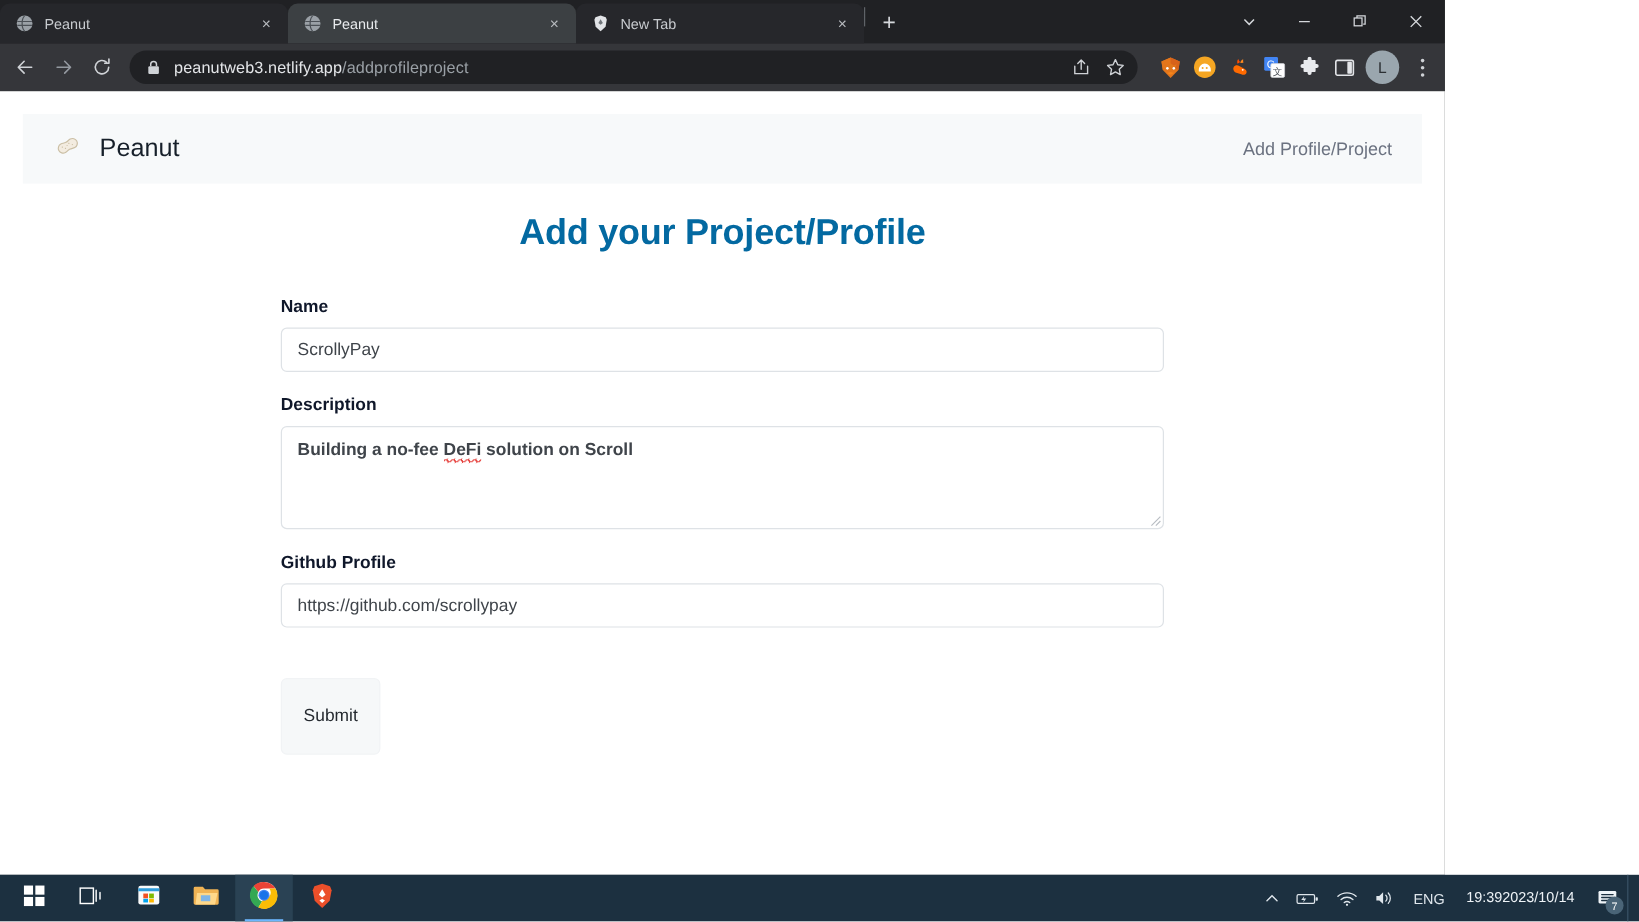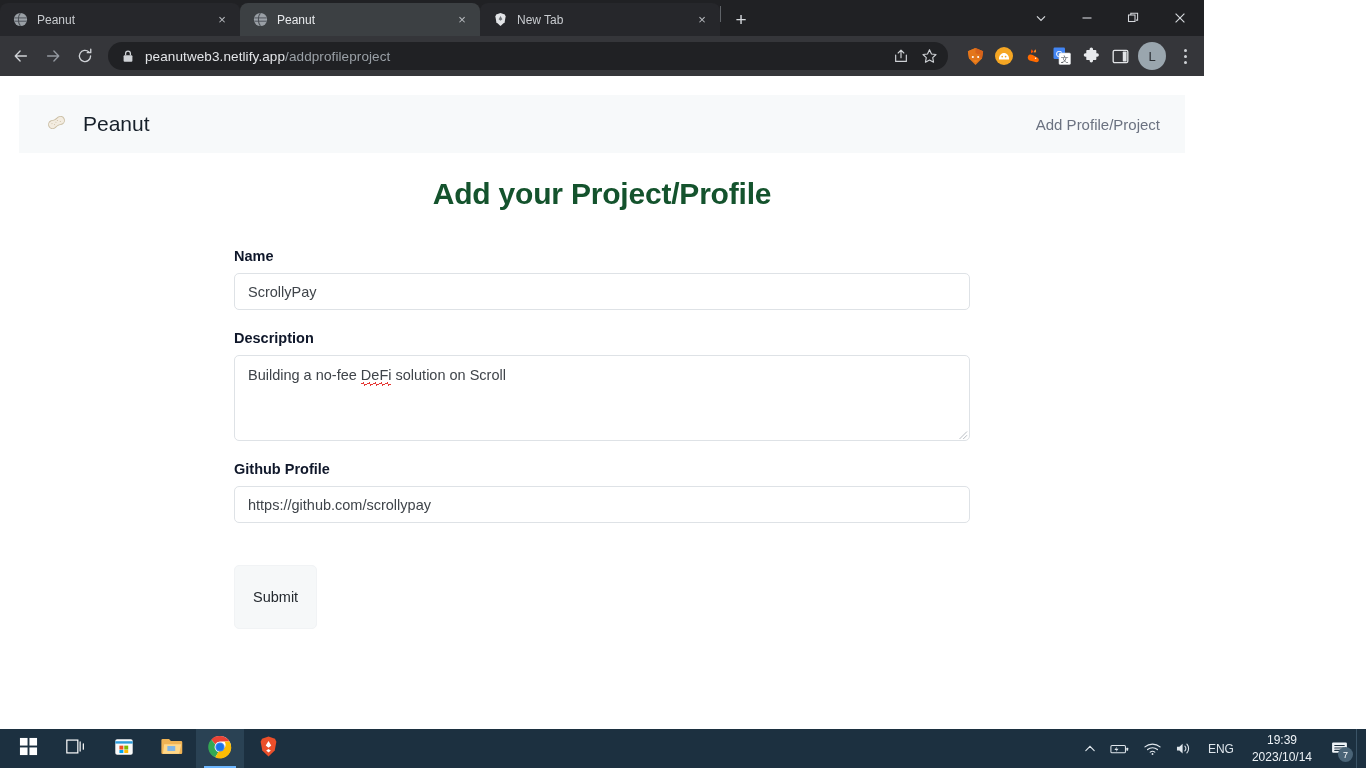--- a/index.html
+++ b/index.html
@@ -56,36 +56,36 @@
   .viewport { flex:1; background:#ffffff; overflow:hidden; position:relative; }
 
   .navbar {
     margin:19px 19px 0 19px; height:58px; background:#f7f9fa;
     display:flex; align-items:center; justify-content:space-between; padding:0 25px;
   }
   .brand { display:flex; align-items:center; gap:14px; }
   .brand-name { font-size:21px; color:#17202a; font-family:"Liberation Sans", sans-serif; }
   .nav-link { font-size:15px; color:#6b7280; }
 
-  .page-title { text-align:center; font-size:30px; font-weight:bold; color:#14532d; margin-top:24px; letter-spacing:-.2px; }
+  .page-title { text-align:center; font-size:30px; font-weight:bold; color:#0369a1; margin-top:24px; letter-spacing:-.2px; }
 
   .form { width:736px; margin:37px auto 0 auto; }
   .field { margin-bottom:20px; }
   .flabel { font-size:14.5px; font-weight:bold; color:#0f172a; margin-bottom:9px; display:block; }
   .finput {
     width:100%; height:37px; border:1px solid #dee2e6; border-radius:5px;
     background:#fff; padding:0 13px; font-size:14.5px; color:#3f444a;
     font-family:"Liberation Sans", sans-serif; outline:none;
   }
   .ftext {
     width:100%; height:86px; border:1px solid #dee2e6; border-radius:5px; background:#fff;
     padding:10px 13px; font-size:14.5px; color:#3f444a; line-height:1.35;
     font-family:"Liberation Sans", sans-serif; outline:none; resize:none; position:relative;
   }
-  .ta-wrap { position:relative; }
+  .ta-wrap { position:relative;font-weight:bold; }
   .ta-grip { position:absolute; right:2px; bottom:2px; width:13px; height:13px; pointer-events:none; }
   .misspell { border-bottom:2px wavy transparent; position:relative; }
   .misspell::after {
     content:""; position:absolute; left:0; right:0; bottom:-3px; height:4px;
     background-image:
       radial-gradient(circle at 1.5px 3px, transparent 1.4px, #e53935 1.5px, #e53935 2.1px, transparent 2.2px),
       radial-gradient(circle at 4.5px 1px, transparent 1.4px, #e53935 1.5px, #e53935 2.1px, transparent 2.2px);
     background-size:6px 4px; background-repeat:repeat-x;
   }
   .field-gh { margin-bottom:24px; }
@@ -98,21 +98,21 @@
   
   .taskbar { height:39px; background:#1c3040; display:flex; align-items:flex-end; justify-content:space-between;
              padding:0 0 0 4px; position:relative; }
   .tb-left { display:flex; align-items:center; height:39px; }
   .tb-item { width:48px; height:39px; display:flex; align-items:center; justify-content:center; position:relative; }
   .tb-item.active { background:#2a4254; }
   .tb-item.active::after { content:""; position:absolute; bottom:0; left:8px; right:8px; height:2.5px; background:#6cb6ff; }
   .tray { display:flex; align-items:center; gap:0; height:39px; color:#dfe6ec; padding-right:4px; }
   .tray-ic { height:39px; display:flex; align-items:center; justify-content:center; padding:0 7px; }
   .tray-lang { font-size:12px; padding:0 8px; }
-  .clock { display:flex; flex-direction:column; align-items:center; justify-content:center;
+  .clock { display:flex; flex-direction:row; align-items:center; justify-content:center;
            font-size:12px; line-height:1.35; padding:0 10px; color:#eef3f7; }
   .notif { position:relative; width:34px; height:39px; display:flex; align-items:center; justify-content:center; }
   .notif-badge { position:absolute; right:3px; bottom:6px; width:15px; height:15px; border-radius:50%;
                  background:#4a6477; color:#fff; font-size:9px; display:flex; align-items:center; justify-content:center; }
   .show-desktop { width:6px; height:39px; border-left:1px solid #3a5366; }
 </style>
 </head>
 <body>
 
 <div class="browser">

